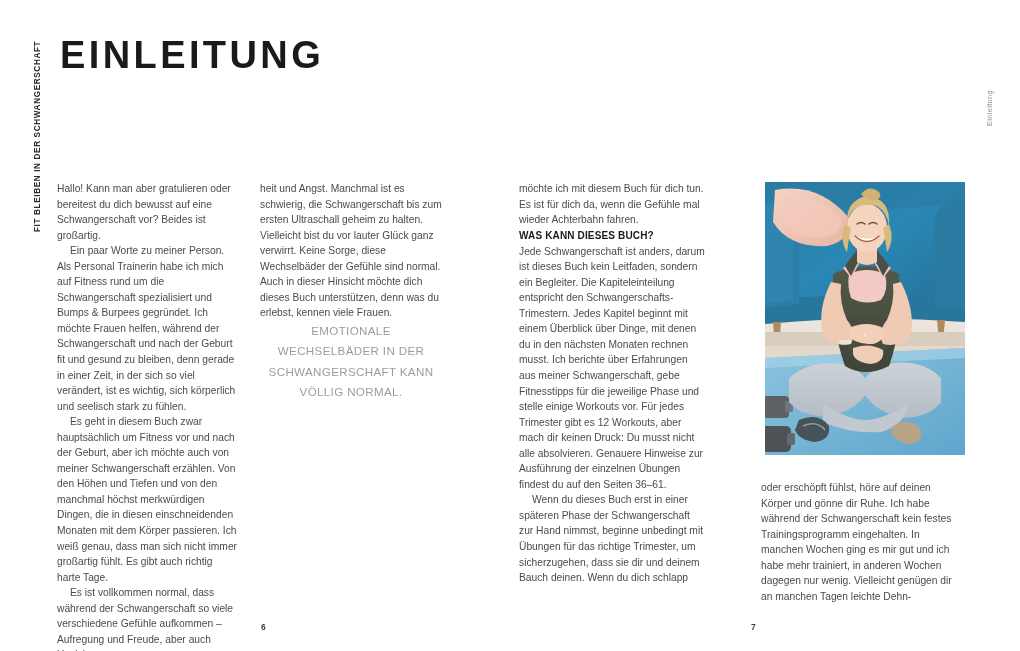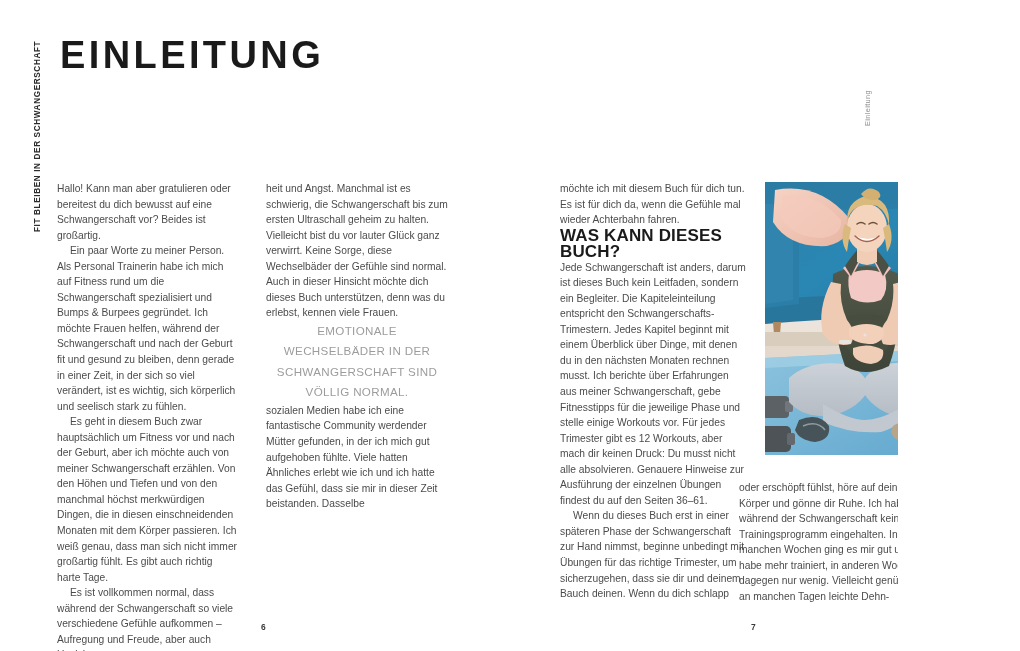--- a/index.html
+++ b/index.html
@@ -2,21 +2,21 @@
 <html><head>
 <meta charset="utf-8">
 <style>
   html, body {
     margin: 0;
     padding: 0;
     background: #ffffff;
   }
   .spread {
     position: relative;
-    width: 898px;
+    width: 1020px;
     height: 651px;
     background: #ffffff;
     font-family: "Liberation Sans", sans-serif;
     overflow: hidden;
   }
   .vert-left {
     position: absolute;
     left: 31px;
     top: 32px;
     width: 14px;
@@ -70,39 +70,39 @@
     hyphens: manual;
   }
   .col p {
     margin: 0;
   }
   .col p.ind {
     text-indent: 13px;
   }
 
   .col1 { left: 57px;  width: 180px; }
-  .col2 { left: 266px; width: 182px; }
-  .col3 { left: 560px; width: 186px; }
-  .col4 { left: 739px; width: 197px; top: 480px; }
+  .col2 { left: 260px; width: 182px; }
+  .col3 { left: 519px; width: 186px; }
+  .col4 { left: 761px; width: 197px; top: 480px; }
 
   
   .pullquote {
     margin: 19px 0 19px 0;
     font-size: 11.6px;
     line-height: 20.5px;
     letter-spacing: 0.35px;
     color: #9c9c9c;
     text-align: center;
     text-indent: 0;
   }
 
   
   .section-head {
     margin: 20px 0 7px 0;
-    font-size: 17px;
+    font-size: 10px;
     font-weight: bold;
     letter-spacing: 0.15px;
     color: #1a1a1a;
     line-height: 16px;
   }
 
   
   .folio {
     position: absolute;
     top: 622px;
@@ -139,22 +139,21 @@
 
   <div class="col col1">
     <p>Hallo! Kann man aber gratulieren oder bereitest du dich bewusst auf eine Schwangerschaft vor? Beides ist großartig.</p>
     <p class="ind">Ein paar Worte zu meiner Person. Als Personal Trainerin habe ich mich auf Fitness rund um die Schwangerschaft spezialisiert und Bumps &amp; Burpees gegründet. Ich möchte Frauen helfen, während der Schwangerschaft und nach der Geburt fit und gesund zu bleiben, denn gerade in einer Zeit, in der sich so viel verändert, ist es wichtig, sich körperlich und seelisch stark zu fühlen.</p>
     <p class="ind">Es geht in diesem Buch zwar hauptsächlich um Fitness vor und nach der Geburt, aber ich möchte auch von meiner Schwangerschaft erzählen. Von den Höhen und Tiefen und von den manchmal höchst merkwürdigen Dingen, die in diesen einschneidenden Monaten mit dem Körper passieren. Ich weiß genau, dass man sich nicht immer großartig fühlt. Es gibt auch richtig harte Tage.</p>
     <p class="ind">Es ist vollkommen normal, dass während der Schwangerschaft so viele verschiedene Gefühle aufkommen – Aufregung und Freude, aber auch Unsicher-</p>
   </div>
 
   <div class="col col2">
     <p>heit und Angst. Manchmal ist es schwierig, die Schwangerschaft bis zum ersten Ultraschall geheim zu halten. Vielleicht bist du vor lauter Glück ganz verwirrt. Keine Sorge, diese Wechselbäder der Gefühle sind normal. Auch in dieser Hinsicht möchte dich dieses Buch unterstützen, denn was du erlebst, kennen viele Frauen.</p>
-    <p class="pullquote">EMOTIONALE WECHSELBÄDER IN DER SCHWANGERSCHAFT SIND VÖLLIG NORMAL.</p>
-    <p>sozialen Medien habe ich eine fantastische Community werdender Mütter gefunden, in der ich mich gut aufgehoben fühlte. Viele hatten Ähnliches erlebt wie ich und ich hatte das Gefühl, dass sie mir in dieser Zeit beistanden. Dasselbe</p>
+    <p class="pullquote">EMOTIONALE WECHSELBÄDER IN DER SCHWANGERSCHAFT KANN VÖLLIG NORMAL.</p>
   </div>
 
   <div class="col col3">
     <p>möchte ich mit diesem Buch für dich tun. Es ist für dich da, wenn die Gefühle mal wieder Achterbahn fahren.</p>
     <p class="section-head">WAS KANN DIESES BUCH?</p>
     <p>Jede Schwangerschaft ist anders, darum ist dieses Buch kein Leitfaden, sondern ein Begleiter. Die Kapiteleinteilung entspricht den Schwangerschafts-Trimestern. Jedes Kapitel beginnt mit einem Überblick über Dinge, mit denen du in den nächsten Monaten rechnen musst. Ich berichte über Erfahrungen aus meiner Schwangerschaft, gebe Fitnesstipps für die jeweilige Phase und stelle einige Workouts vor. Für jedes Trimester gibt es 12 Workouts, aber mach dir keinen Druck: Du musst nicht alle absolvieren. Genauere Hinweise zur Ausführung der einzelnen Übungen findest du auf den Seiten 36–61.</p>
     <p class="ind">Wenn du dieses Buch erst in einer späteren Phase der Schwangerschaft zur Hand nimmst, beginne unbedingt mit Übungen für das richtige Trimester, um sicherzugehen, dass sie dir und deinem Bauch deinen. Wenn du dich schlapp</p>
   </div>
 
   <div class="col col4">

